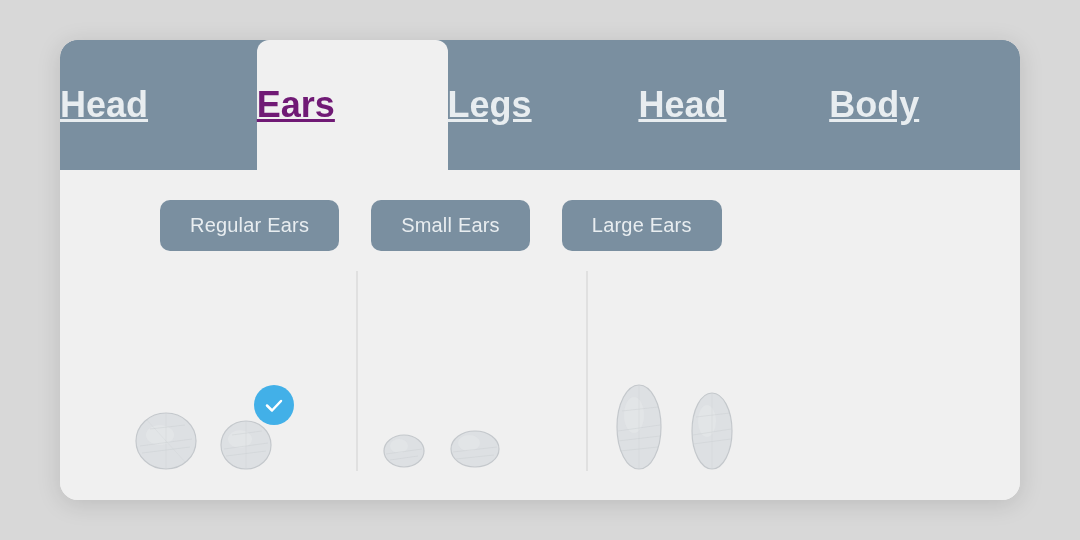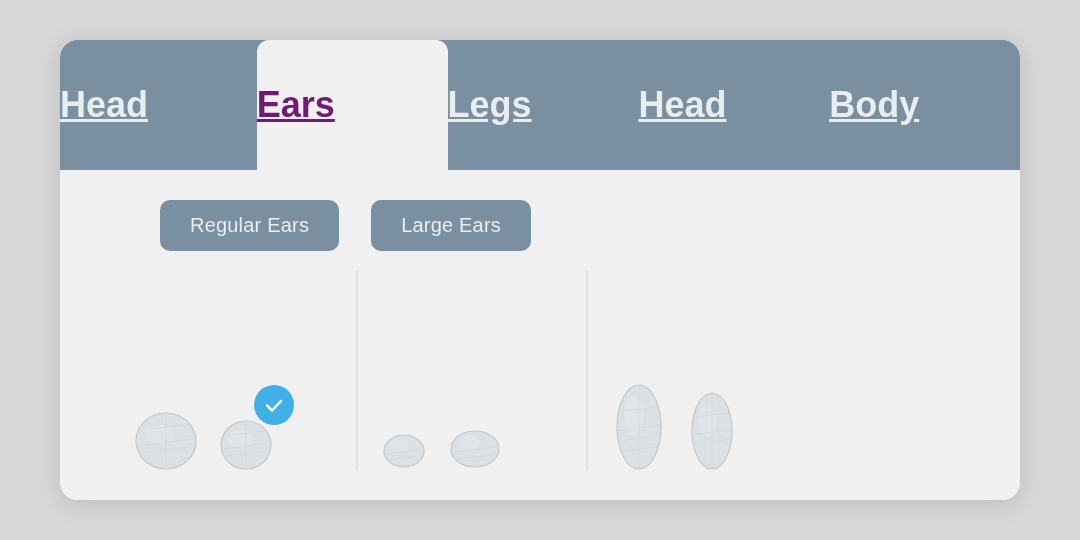--- a/index.html
+++ b/index.html
@@ -178,20 +178,23 @@
     <div class="tab">
       <span>Body</span>
     </div>
   </div>
 
   <div class="content">
 
     <div class="options-row">
       <button class="option-btn">
         <span>Regular Ears</span>
+      </button>
+      <button class="option-btn">
+        <span>Small Ears</span>
       </button>
       <button class="option-btn">
         <span>Large Ears</span>
       </button>
     </div>
 
     <div class="items-row">
 
       <div class="ear-group">
 

